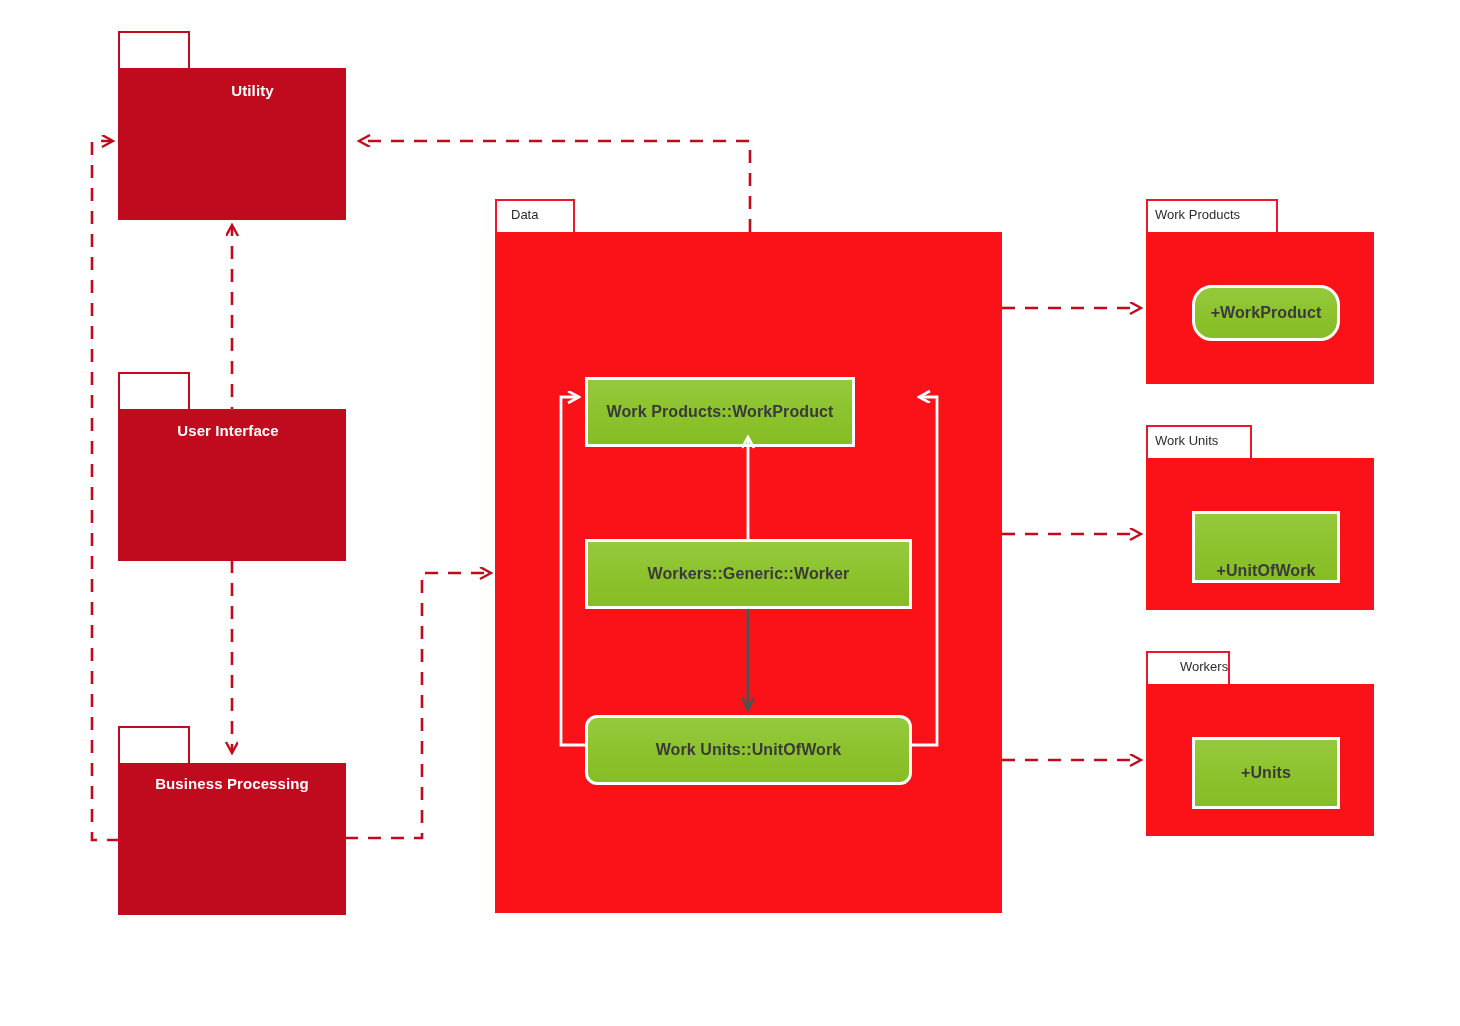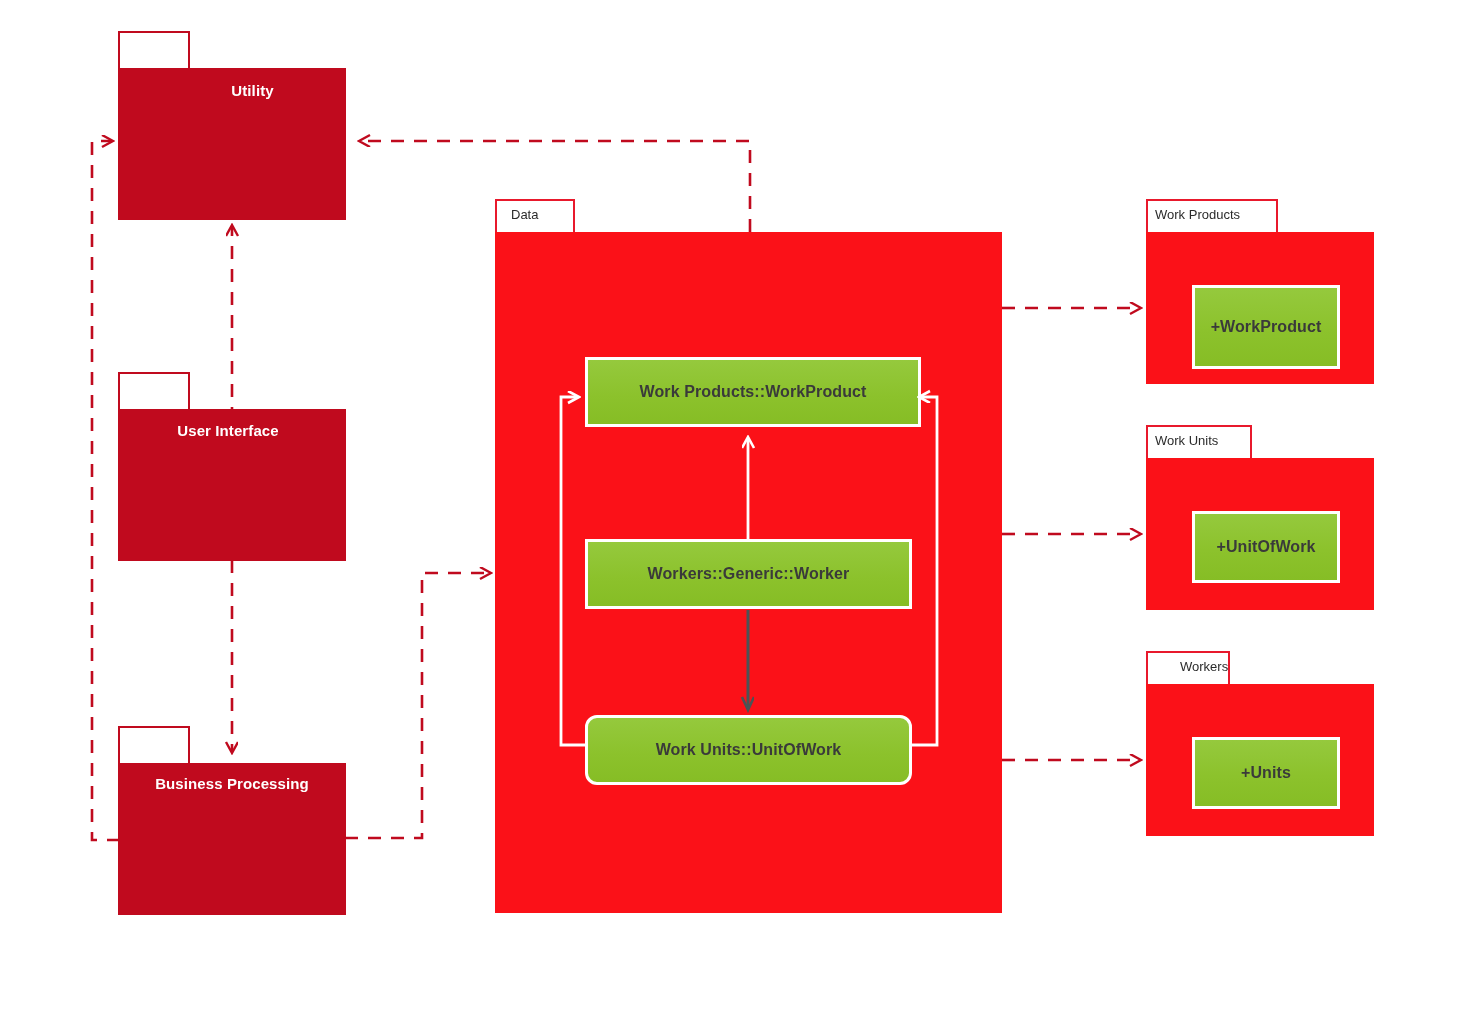--- a/index.html
+++ b/index.html
@@ -206,37 +206,37 @@
 
     <g>
       <path d="M748,540 L748,438" fill="none" stroke="#ffffff" stroke-width="2.8" marker-end="url(#openWhite)"></path>
     </g>
 
     <g>
       <path d="M748,610 L748,709" fill="none" stroke="#4A5456" stroke-width="3" marker-end="url(#openGray)"></path>
     </g>
   </svg>
 
-  <div class="cls" style="left:585px; top:357px; width:336px; height:70px;">
+  <div class="cls" style="left:585px; top:377px; width:270px; height:70px;">
     <span>Work Products::WorkProduct</span>
   </div>
 
   <div class="cls" style="left:585px; top:539px; width:327px; height:70px;">
     <span>Workers::Generic::Worker</span>
   </div>
 
   <div class="cls" style="left:585px; top:715px; width:327px; height:70px;border-radius:12px;">
     <span>Work Units::UnitOfWork</span>
   </div>
 
-  <div class="cls small" style="left:1192px; top:285px; width:148px; height:84px;">
+  <div class="cls small" style="left:1192px; top:285px; width:148px; height:56px;border-radius:20px;">
     <span>+WorkProduct</span>
   </div>
 
-  <div class="cls small" style="left:1192px; top:511px; width:148px; height:72px;">
+  <div class="cls small" style="left:1192px; top:511px; width:148px; height:72px;align-items:flex-end;">
     <span>+UnitOfWork</span>
   </div>
 
   <div class="cls small" style="left:1192px; top:737px; width:148px; height:72px;">
     <span>+Units</span>
   </div>
 
 </div>
 
 </body></html>

